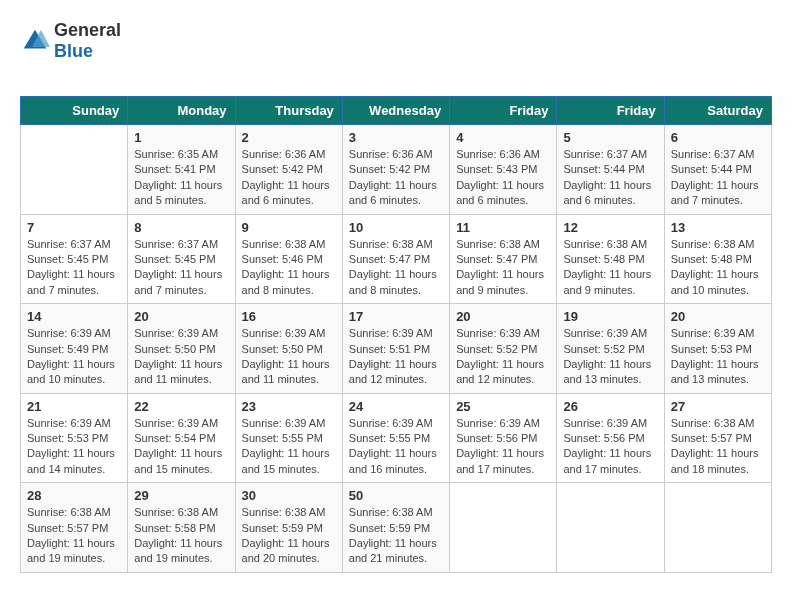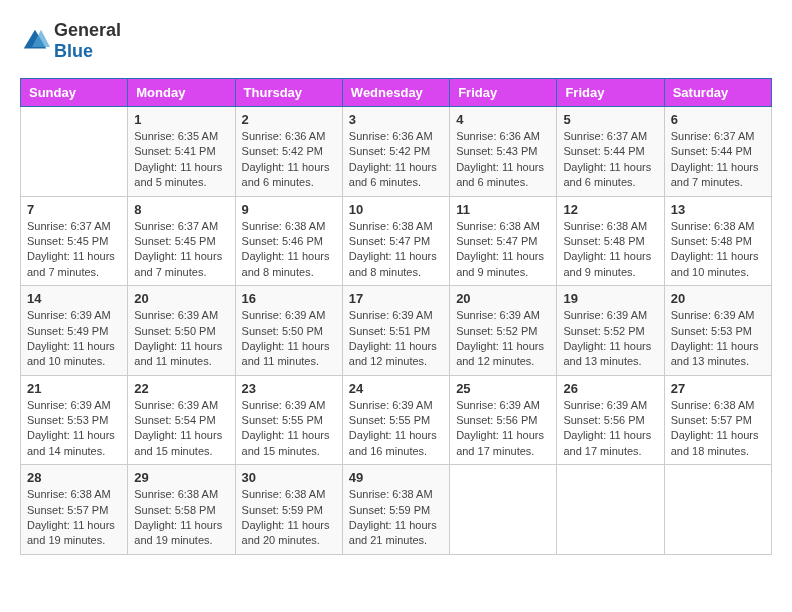--- a/index.html
+++ b/index.html
@@ -7,21 +7,21 @@
       font-family: Arial, sans-serif;
       background: #fff;
       width: 792px;
       min-height: 612px;
       padding: 20px;
     }
     .header {
       display: flex;
       justify-content: space-between;
       align-items: flex-start;
-      margin-bottom: 16px;
+      margin-bottom: 34px;
     }
     .logo {
       display: flex;
       align-items: center;
       gap: 4px;
     }
     .logo-text {
       display: flex;
       flex-direction: column;
       font-size: 18px;
@@ -44,23 +44,23 @@
     .location {
       font-size: 16px;
       color: #555;
     }
     table {
       width: 100%;
       border-collapse: collapse;
       font-size: 11px;
     }
     thead tr th {
-      background-color: #d946ef;
+      background-color: #0f766e;
       color: #fff;
-      text-align: left;
+      text-align: right;
       padding: 6px 8px;
       font-size: 13px;
       font-weight: bold;
       border: 1px solid #2a6db5;
     }
     tbody tr td {
       border: 1px solid #ccc;
       vertical-align: top;
       padding: 5px 6px;
       width: 14.28%;
@@ -329,21 +329,21 @@
 and 19 minutes.</div>
         </td>
         <td>
           <span class="day-num">30</span>
           <div class="day-detail" style="white-space: pre-line;">Sunrise: 6:38 AM
 Sunset: 5:59 PM
 Daylight: 11 hours
 and 20 minutes.</div>
         </td>
         <td>
-          <span class="day-num">49</span>
+          <span class="day-num">50</span>
           <div class="day-detail" style="white-space: pre-line;">Sunrise: 6:38 AM
 Sunset: 5:59 PM
 Daylight: 11 hours
 and 21 minutes.</div>
         </td>
         <td class="empty"></td>
         <td class="empty"></td>
         <td class="empty"></td>
       </tr>
     </tbody>

